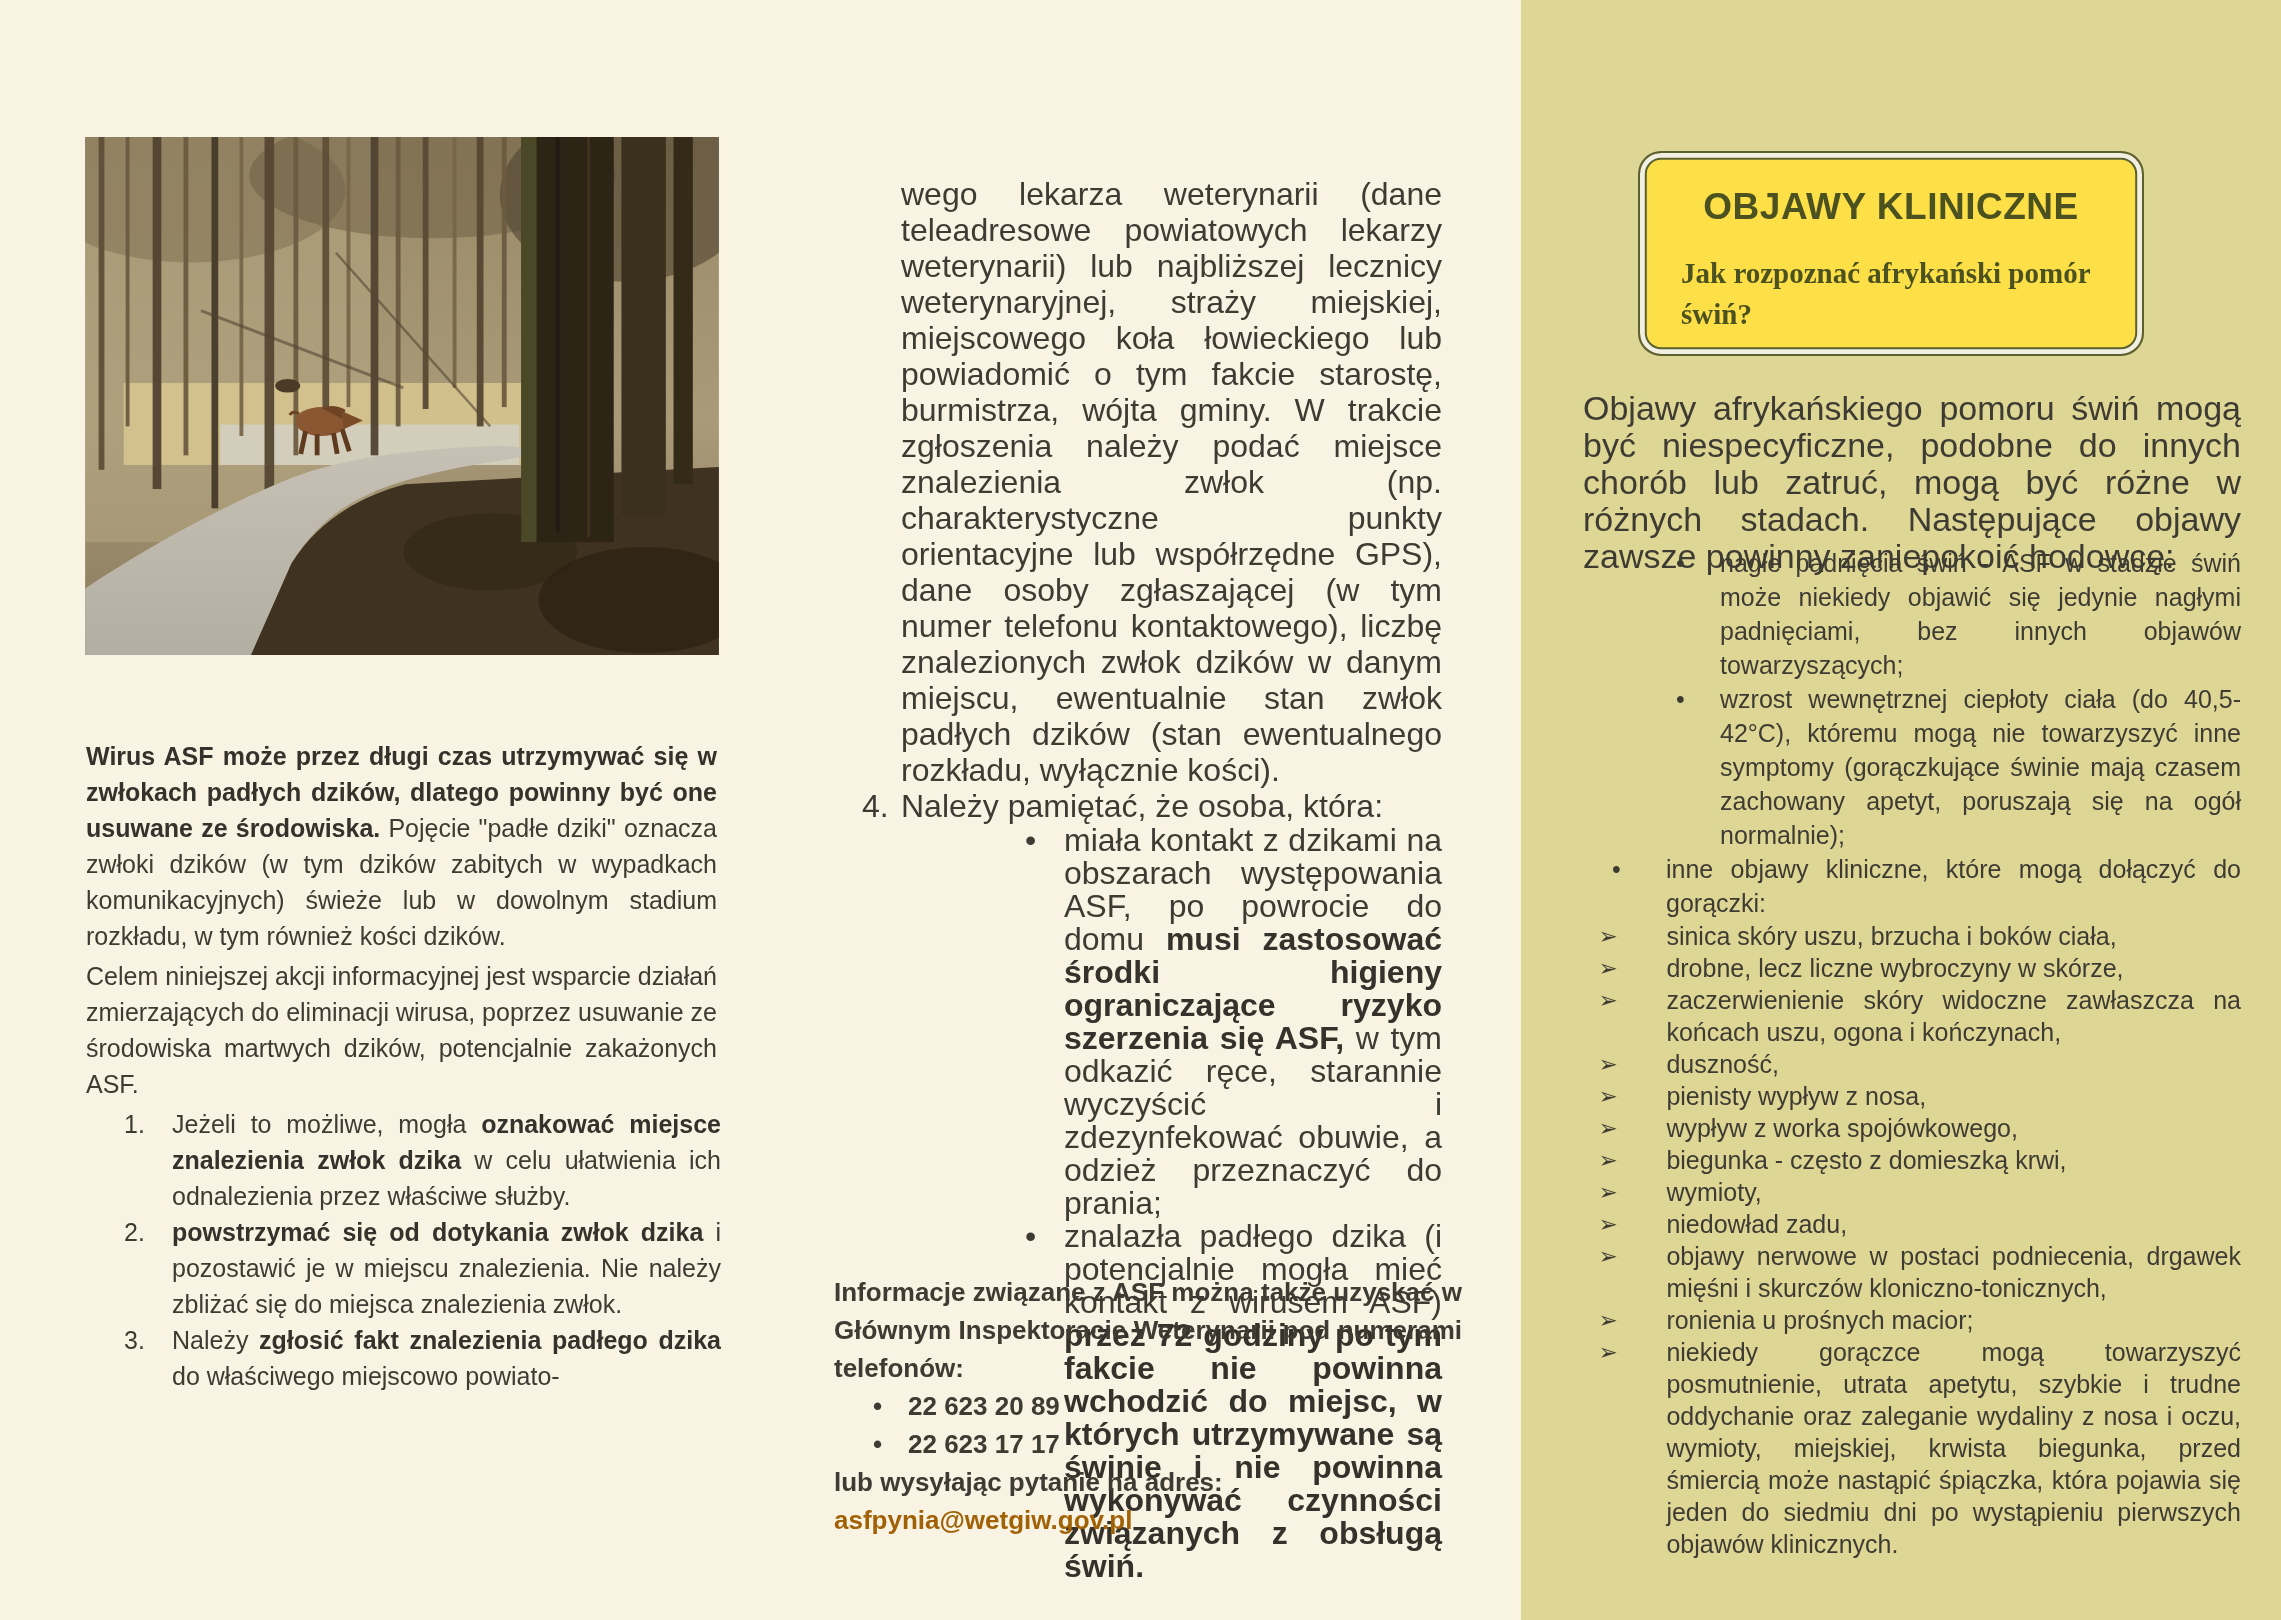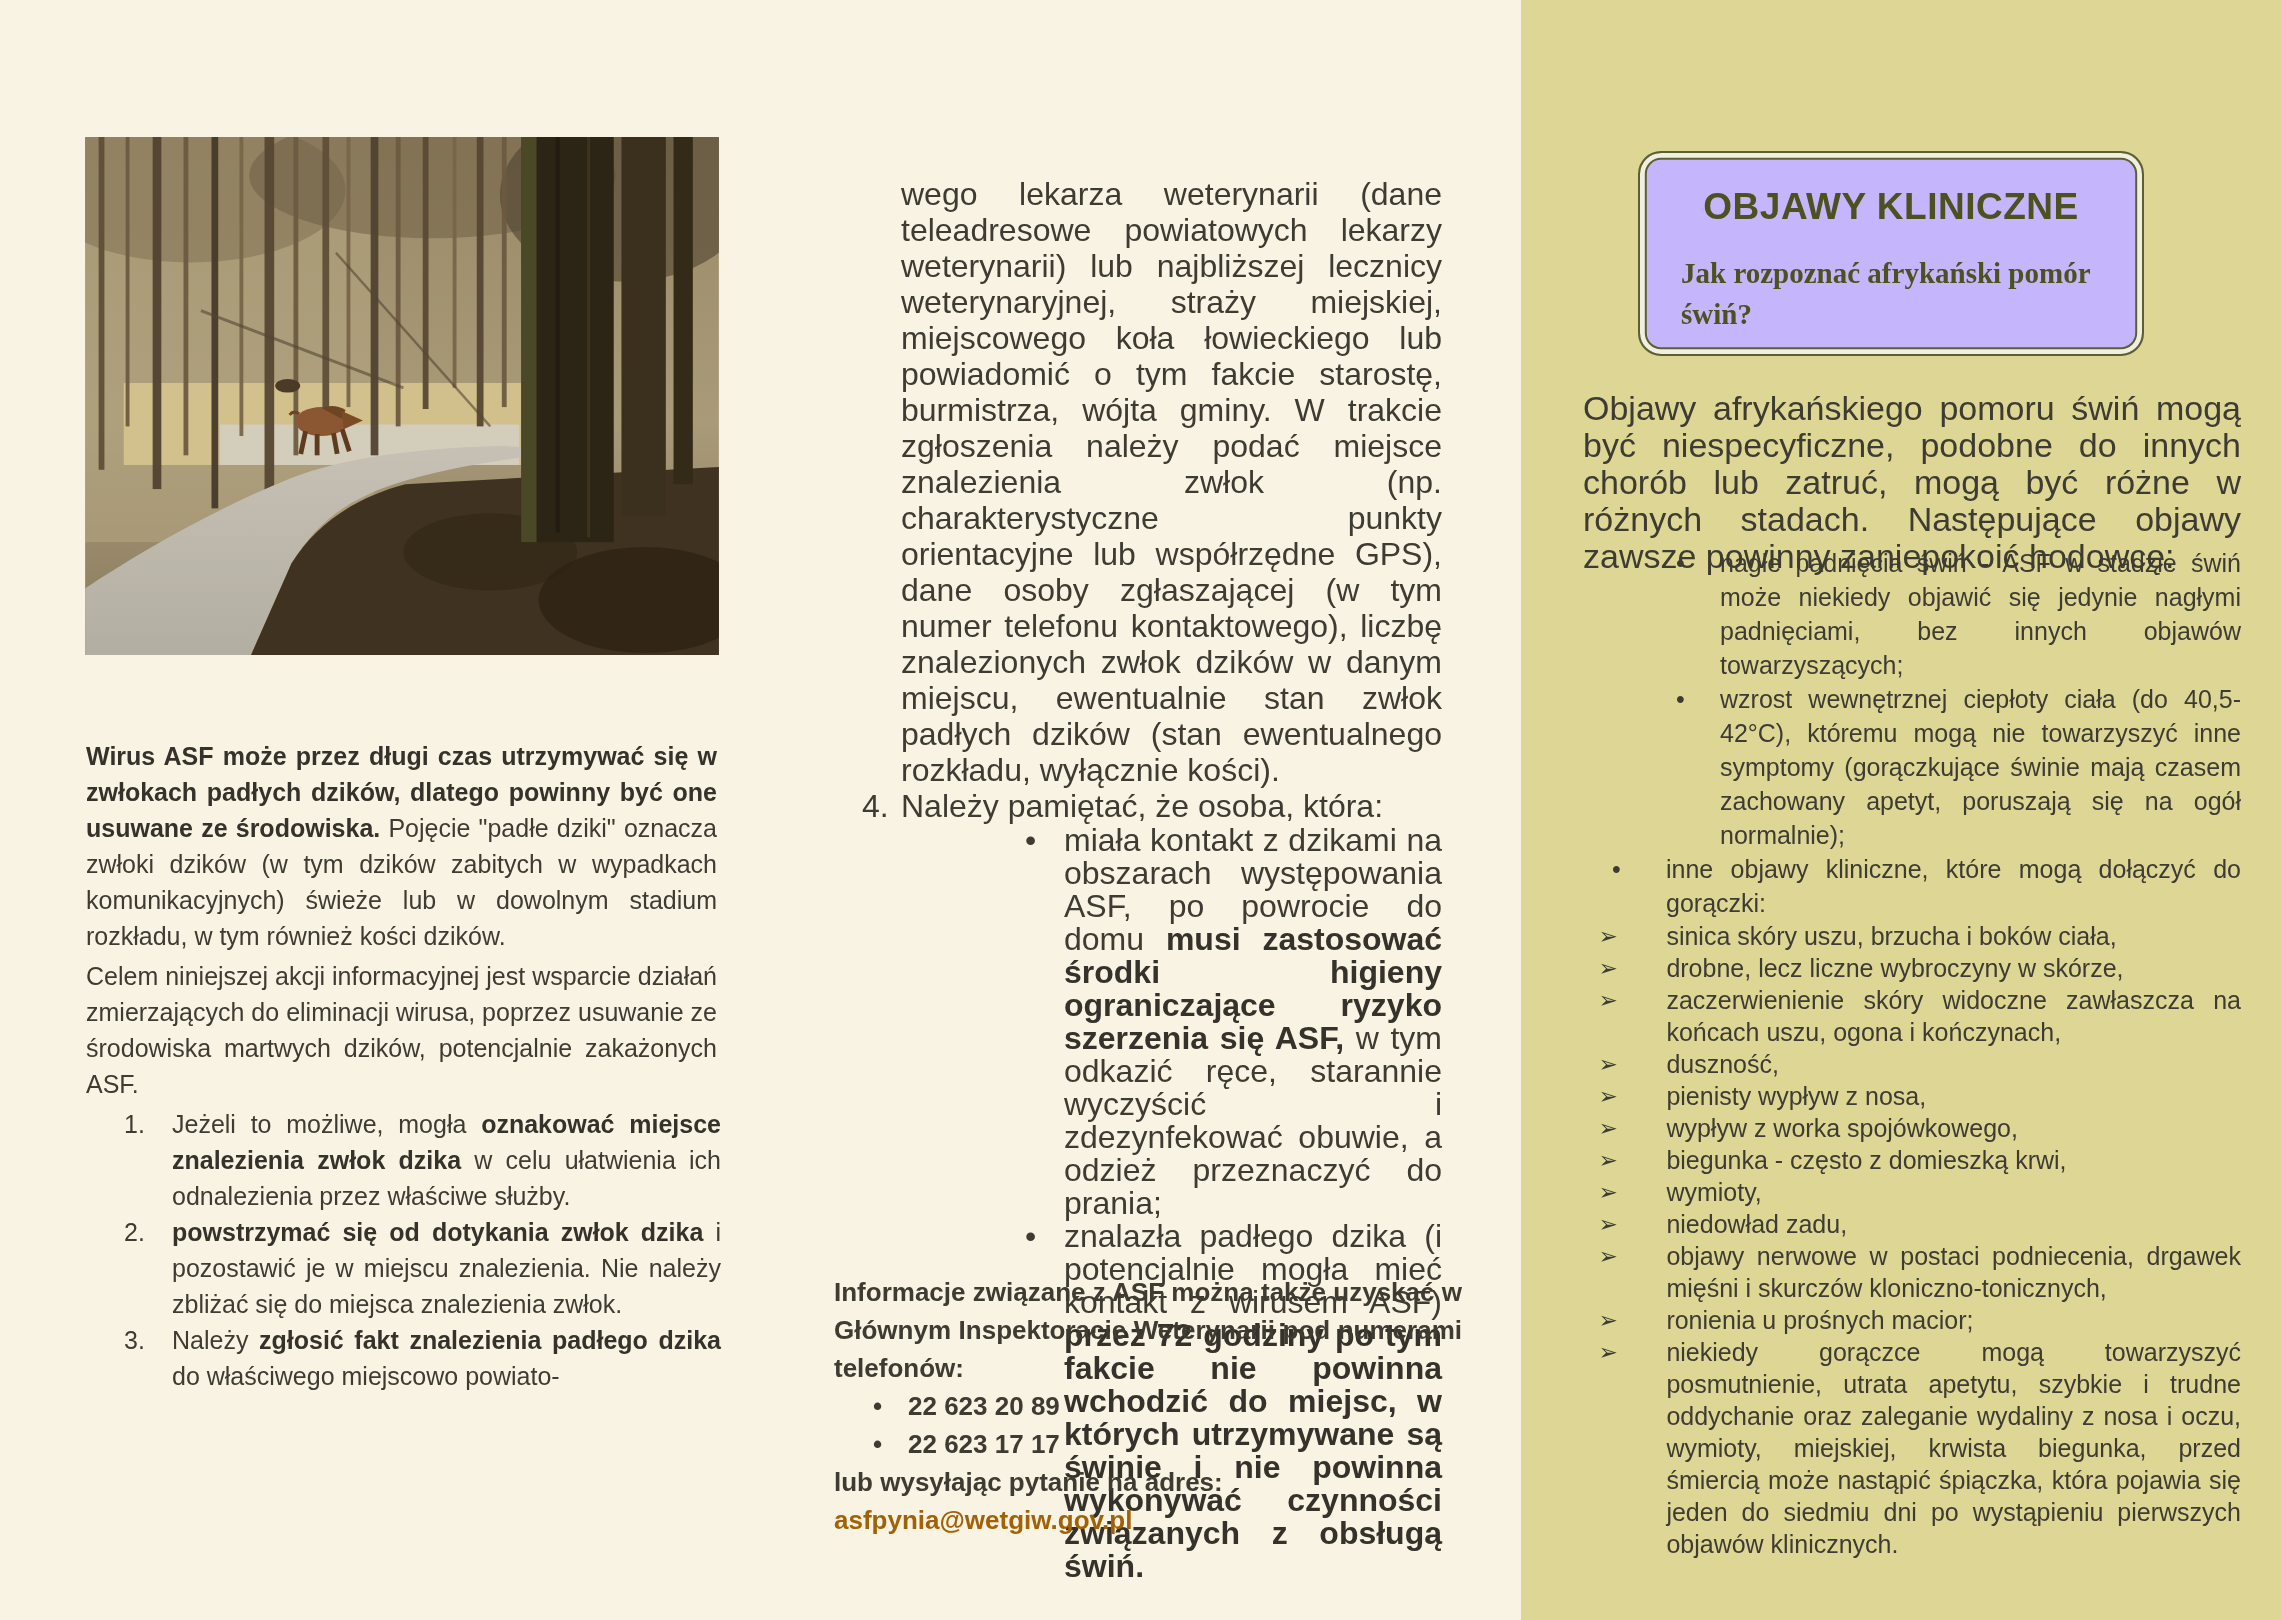--- a/index.html
+++ b/index.html
@@ -32,21 +32,21 @@
 
   .contact{position:absolute;left:834px;top:1273px;width:628px;
            font-size:26px;line-height:38px;font-weight:bold;text-align:justify;}
   .contact p{margin:0;}
   .phone-row{display:flex;margin-left:39px;}
   .phone-row .b-marker{flex:0 0 35px;}
   .email{color:#a16207;font-weight:bold;text-decoration:none;}
 
   
   .title-box{position:absolute;left:1638px;top:151px;width:506px;height:205px;
-             background:#c4b5fd;border:2.9px solid #5c602e;border-radius:23px;
+             background:#fde047;border:2.9px solid #5c602e;border-radius:23px;
              box-shadow:inset 0 0 0 4.8px #f0efe1, inset 0 0 0 6.8px #5c602e;
              box-sizing:border-box;}
   .box-title{margin:33px 19.3px 0 19.3px;text-align:center;font-size:37px;font-weight:bold;
              color:#4c521f;letter-spacing:0.5px;}
   .box-subtitle{margin:25px 29px 0 41px;font-family:"Liberation Serif",serif;
                 font-weight:bold;font-size:29px;line-height:41px;color:#4c521f;}
 
   .right-intro{position:absolute;left:1583px;top:390px;width:658px;
                font-size:34px;line-height:37px;text-align:justify;}
   .right-lists{position:absolute;left:1583px;top:546px;width:658px;font-size:25px;}

